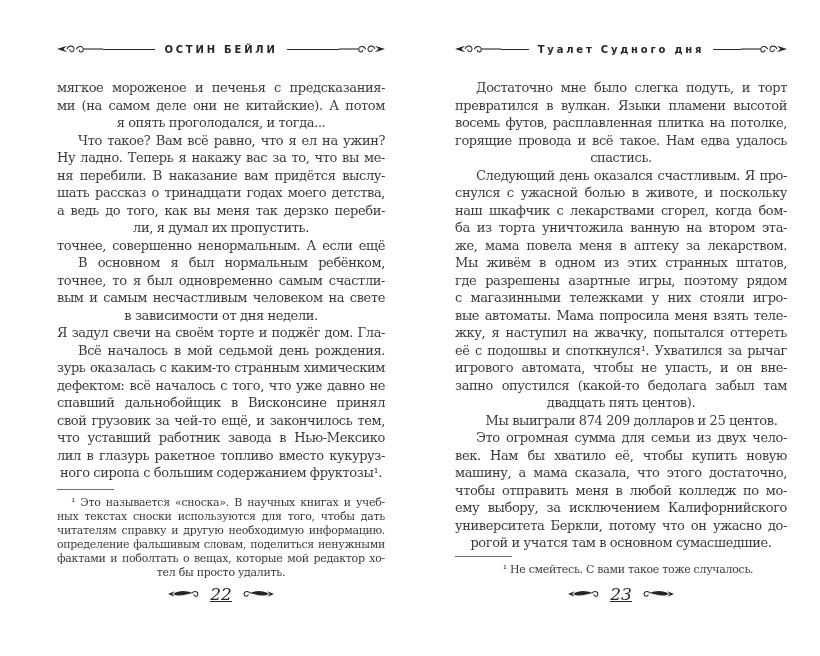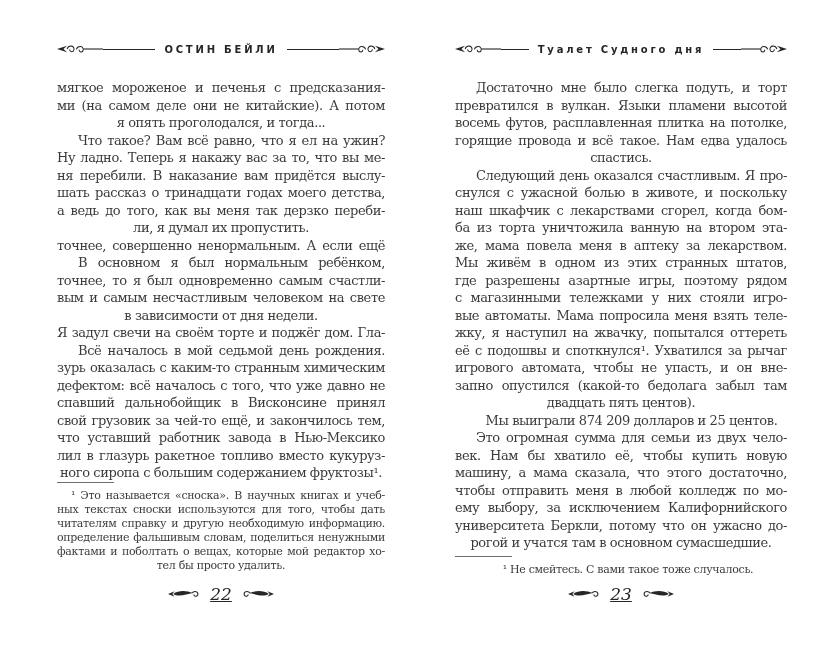--- a/index.html
+++ b/index.html
@@ -41,21 +41,21 @@
     font-size:13px;letter-spacing:-0.4px;
     line-height:17.5px;height:17.5px;overflow:hidden;
     text-align:justify;
   }
   .line::after{content:"";display:inline-block;width:100%;height:0;}
   .line.last{text-align:center;}
   .line.last::after{content:none;}
   .line.indent{text-indent:21px;}
 
   
-  .footnote{}
+  .footnote{margin-top:7px;}
   .footnote-divider{width:57px;border-top:1px solid var(--divider);height:0;margin:0 0 6px 0;}
   .footnote-text .line{
     font-size:11px;letter-spacing:-0.3px;
     line-height:14.2px;height:14.2px;
   }
   .footnote-text .line.indent{text-indent:14px;}
 
   
   #right-page .footnote{position:absolute;top:552px;left:0;right:0;margin-top:4px;}
 

